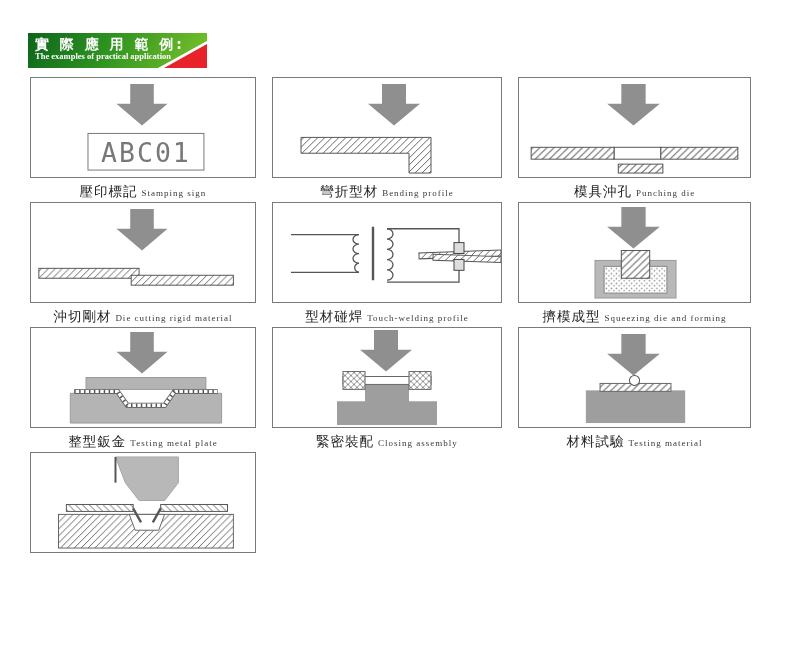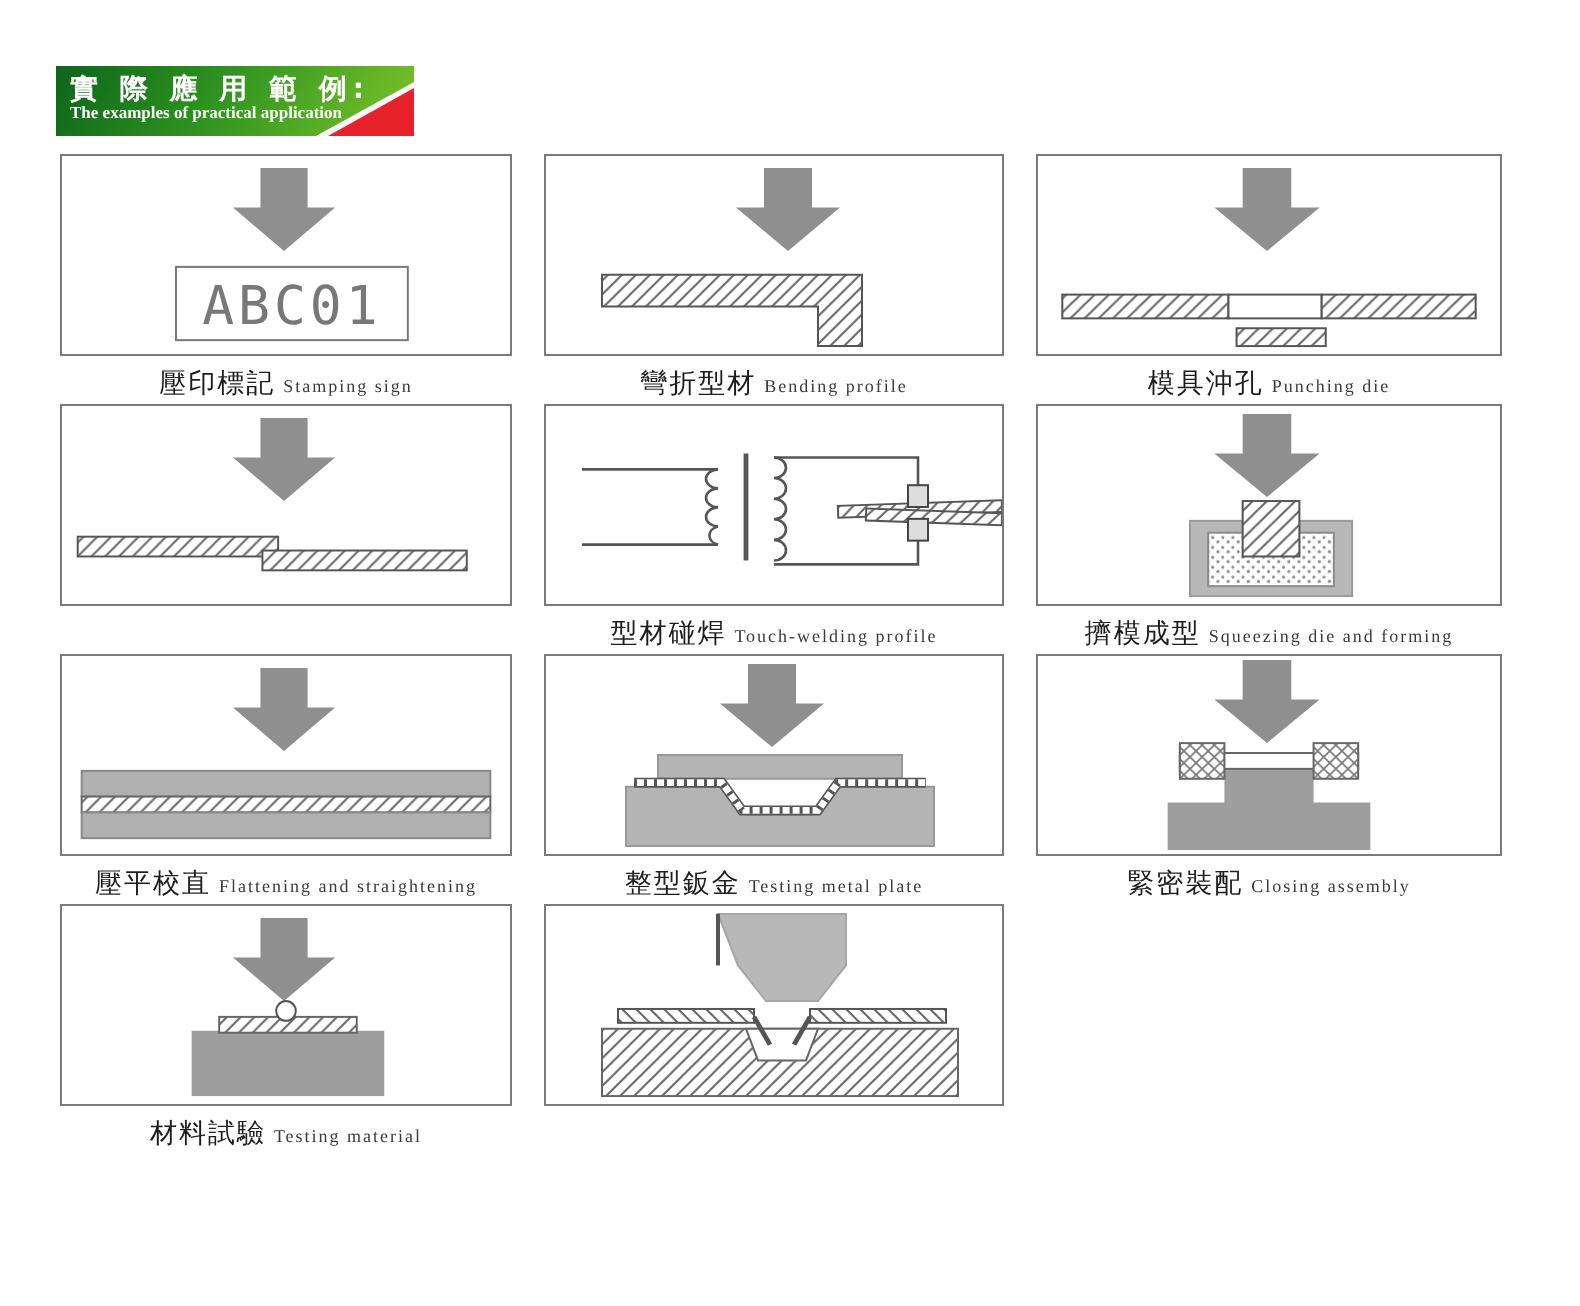--- a/index.html
+++ b/index.html
@@ -103,20 +103,23 @@
     </div>
 
     <div class="cell">
       <div class="box">
         <svg viewBox="0 0 228 100" preserveAspectRatio="none">
           <polygon points="101,6 125,6 125,26 139,26 113,48 87,26 101,26" fill="#8f8f8f"></polygon>
           <rect x="8" y="66" width="102" height="10" fill="url(#hA)" stroke="#555"></rect>
           <rect x="102" y="73" width="104" height="10" fill="url(#hA)" stroke="#555"></rect>
         </svg>
       </div>
+      <div class="caption">
+        <span class="cap-zh">沖切剛材</span><span class="cap-en">Die cutting rigid material</span>
+      </div>
     </div>
 
     <div class="cell">
       <div class="box">
         <svg viewBox="0 0 228 100" preserveAspectRatio="none">
           <g fill="none" stroke="#555" stroke-width="1.3">
             <path d="M18,32 H86"></path>
             <path d="M18,70 H86"></path>
             <path d="M86,32 a6,4.8 0 0 0 0,9.6 a6,4.8 0 0 0 0,9.6 a6,4.8 0 0 0 0,9.6 a6,4.8 0 0 0 0,9.2"></path>
             <line x1="100" y1="24" x2="100" y2="78" stroke-width="2.4"></line>
@@ -142,33 +145,20 @@
           <rect x="75" y="58" width="80" height="38" fill="#b8b8b8" stroke="#9a9a9a"></rect>
           <rect x="84" y="64" width="62" height="27" fill="url(#dots)" stroke="#8a8a8a"></rect>
           <rect x="101" y="48" width="28" height="28" fill="url(#hA)" stroke="#555"></rect>
         </svg>
       </div>
       <div class="caption">
         <span class="cap-zh">擠模成型</span><span class="cap-en">Squeezing die and forming</span>
       </div>
     </div>
 
-    <div class="cell">
-      <div class="box">
-        <svg viewBox="0 0 228 100" preserveAspectRatio="none">
-          <polygon points="101,6 125,6 125,26 139,26 113,48 87,26 101,26" fill="#8f8f8f"></polygon>
-          <rect x="10" y="58" width="208" height="13" fill="#b0b0b0" stroke="#888"></rect>
-          <rect x="10" y="71" width="208" height="8" fill="url(#hA)" stroke="#666"></rect>
-          <rect x="10" y="79" width="208" height="13" fill="#b0b0b0" stroke="#888"></rect>
-        </svg>
-      </div>
-      <div class="caption">
-        <span class="cap-zh">壓平校直</span><span class="cap-en">Flattening and straightening</span>
-      </div>
-    </div>
 
 
     <div class="cell">
       <div class="box">
         <svg viewBox="0 0 228 100" preserveAspectRatio="none">
           <polygon points="101,4 125,4 125,24 139,24 113,46 87,24 101,24" fill="#8f8f8f"></polygon>
           <rect x="56" y="50" width="122" height="12" fill="#b4b4b4" stroke="#999"></rect>
           <path d="M40,66 H90 L100,80 H134 L144,66 H194 V96 H40 Z" fill="#b4b4b4" stroke="#999"></path>
           <g fill="none">
             <path d="M44,64 H88 L98,78 H136 L146,64 H190" stroke="#555" stroke-width="5"></path>

